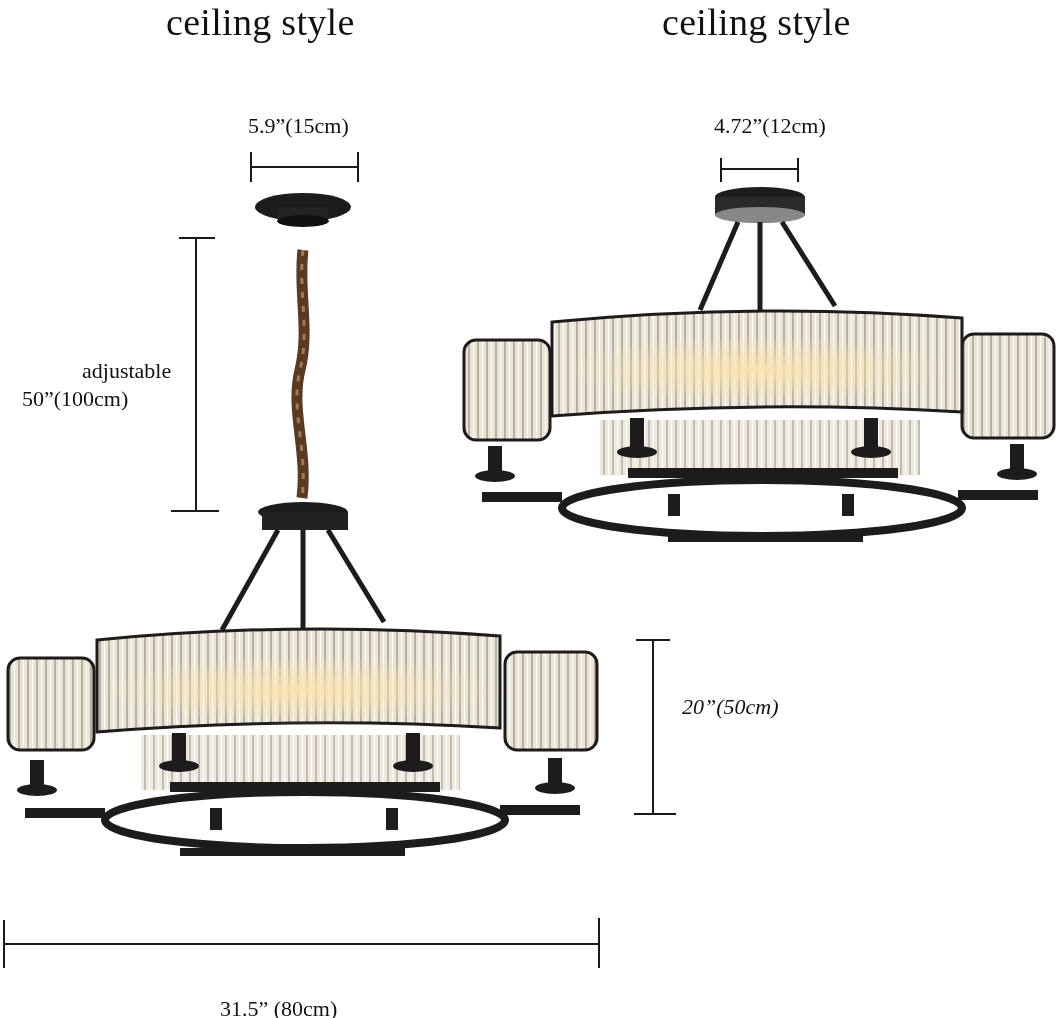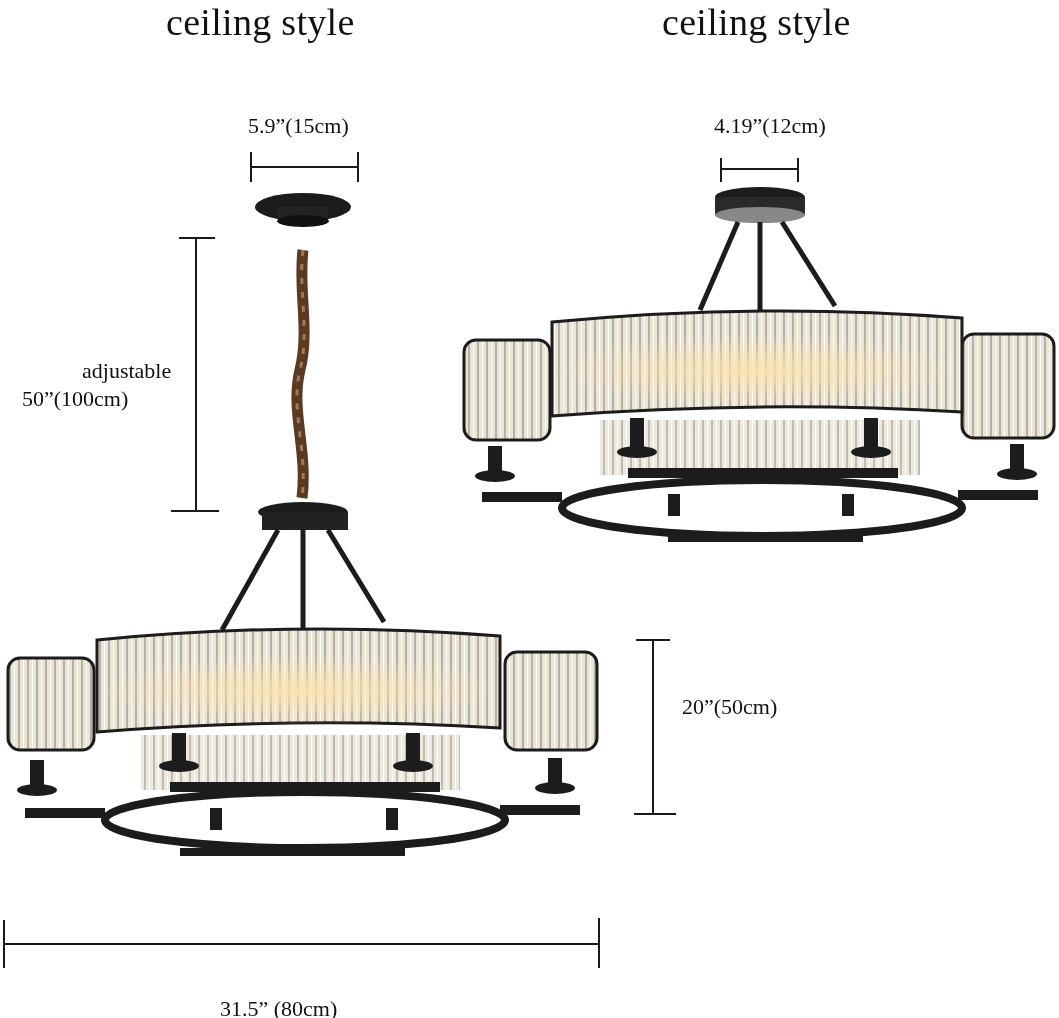--- a/index.html
+++ b/index.html
@@ -10,24 +10,24 @@
     .dim { position:absolute; background:#1a1a1a; }
     svg { position:absolute; left:0; top:0; }
   </style>
 </head>
 <body>
 
 <div class="title" style="left:166px; top:0px;">ceiling style</div>
 <div class="title" style="left:662px; top:0px;">ceiling style</div>
 
 <div class="label" style="left:248px; top:113px;">5.9”(15cm)</div>
-<div class="label" style="left:714px; top:113px;">4.19”(12cm)</div>
+<div class="label" style="left:714px; top:113px;">4.72”(12cm)</div>
 <div class="label" style="left:34px; top:358px;margin-left:48px;">adjustable</div>
 <div class="label" style="left:22px; top:386px;">50”(100cm)</div>
-<div class="label" style="left:682px; top:694px;">20”(50cm)</div>
+<div class="label" style="left:682px; top:694px;font-style:italic;">20”(50cm)</div>
 <div class="label" style="left:220px; top:996px;">31.5”  (80cm)</div>
 
 <div>
   <div class="dim" style="left:250px; top:166px; width:108px; height:2px;"></div>
   <div class="dim" style="left:250px; top:152px; width:2px; height:30px;"></div>
   <div class="dim" style="left:357px; top:152px; width:2px; height:30px;"></div>
 </div>
 <div>
   <div class="dim" style="left:720px; top:168px; width:78px; height:2px;"></div>
   <div class="dim" style="left:720px; top:158px; width:2px; height:24px;"></div>

